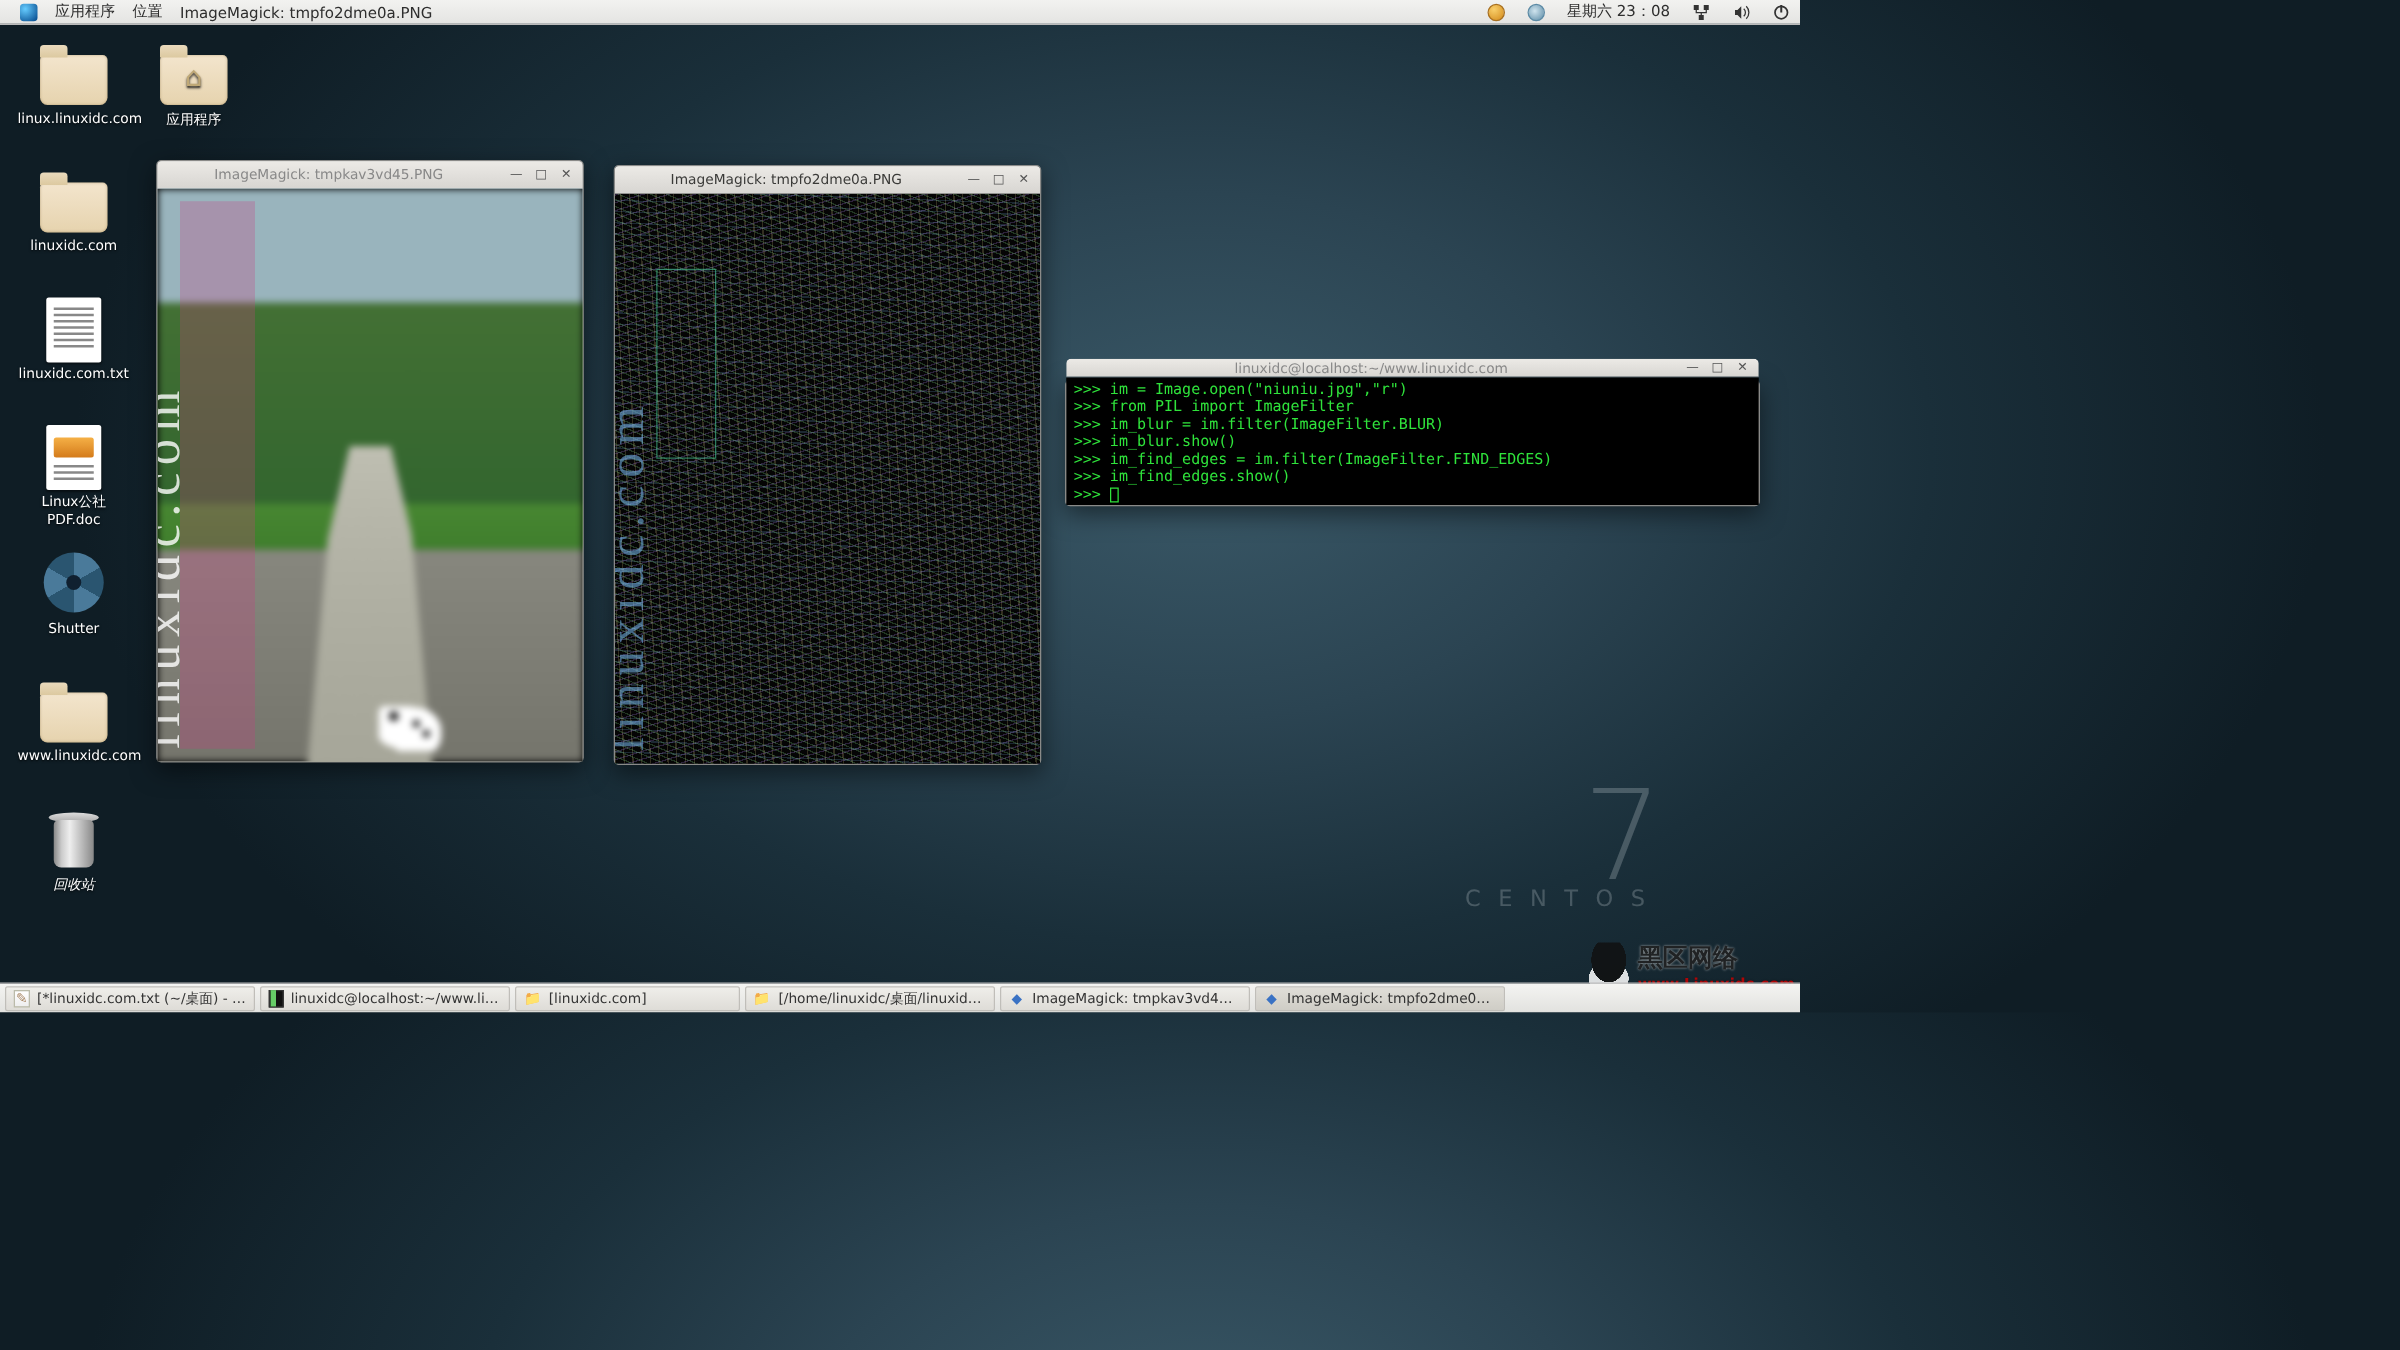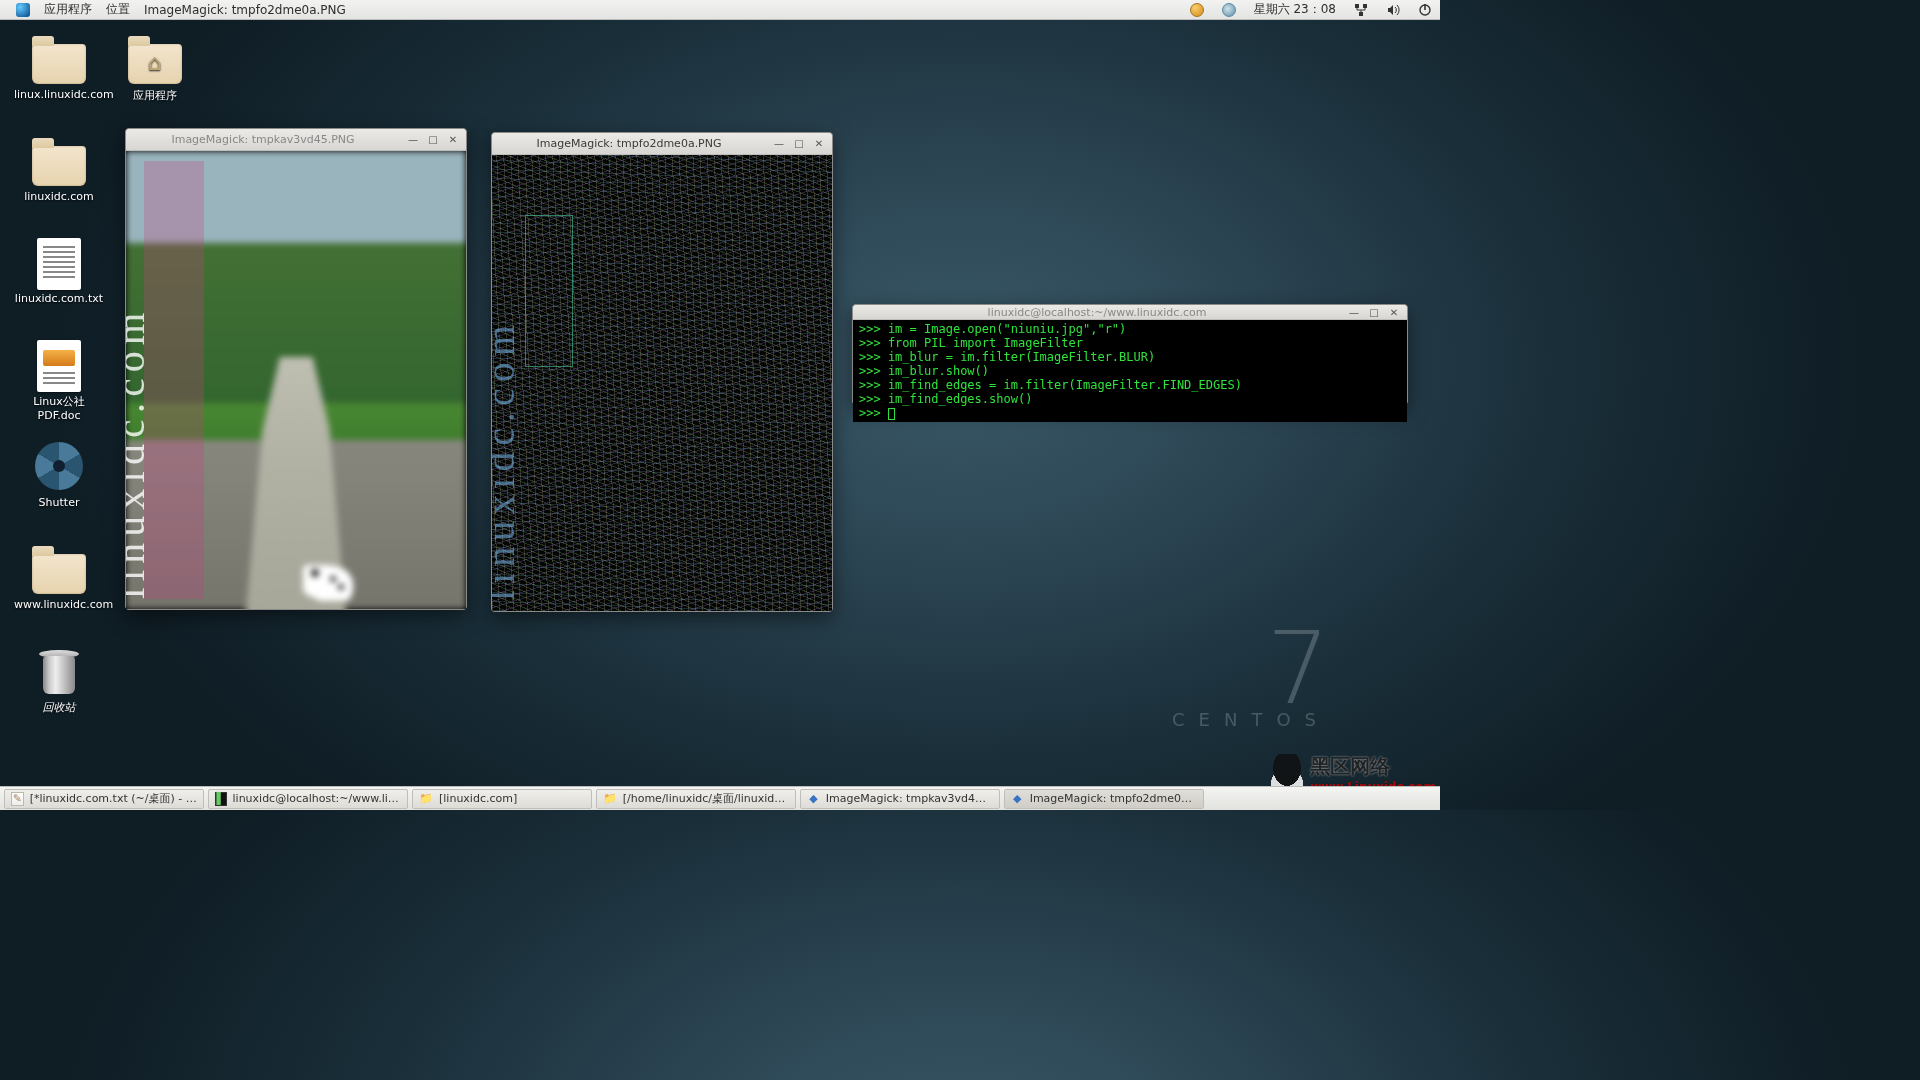--- a/index.html
+++ b/index.html
@@ -337,21 +337,21 @@
       <span class="winbtn">✕</span>
     </div>
   </div>
   <div class="win-content">
     <div class="edges">
       <div class="wm-text">linuxidc.com</div>
     </div>
   </div>
 </div>
 
-<div class="win" style="left:852px; top:304px; width:556px; height:101px;">
+<div class="win" style="left:852px; top:304px; width:556px; height:101px;justify-content:flex-end;">
   <div class="titlebar inactive">
     <div class="title">linuxidc@localhost:~/www.linuxidc.com</div>
     <div class="btns">
       <span class="winbtn">—</span>
       <span class="winbtn">□</span>
       <span class="winbtn">✕</span>
     </div>
   </div>
   <div class="term-content"><span>&gt;&gt;&gt; im = Image.open("niuniu.jpg","r")</span>
 <span>&gt;&gt;&gt; from PIL import ImageFilter</span>

